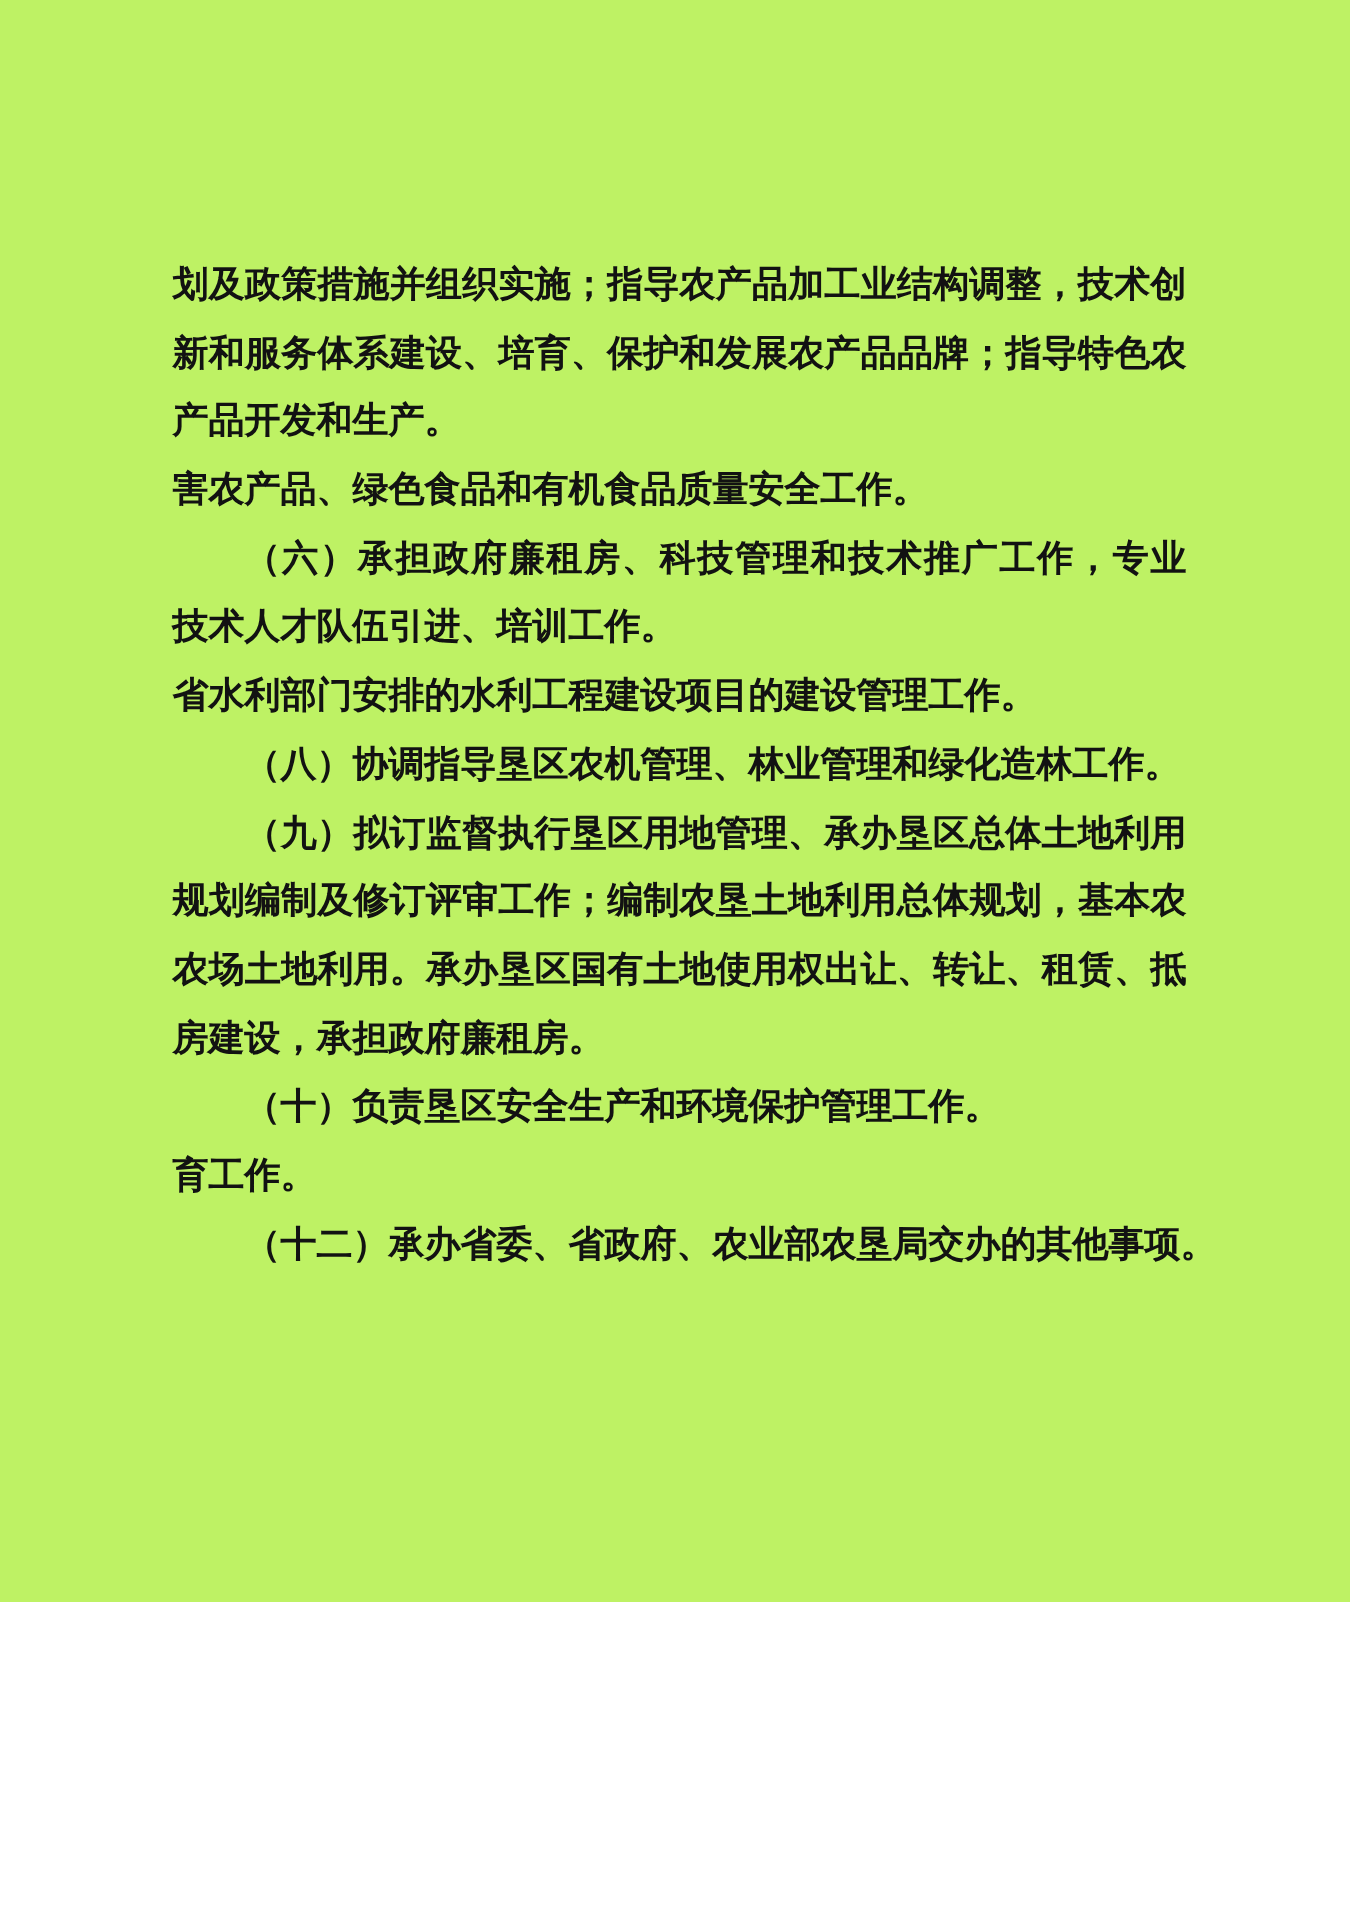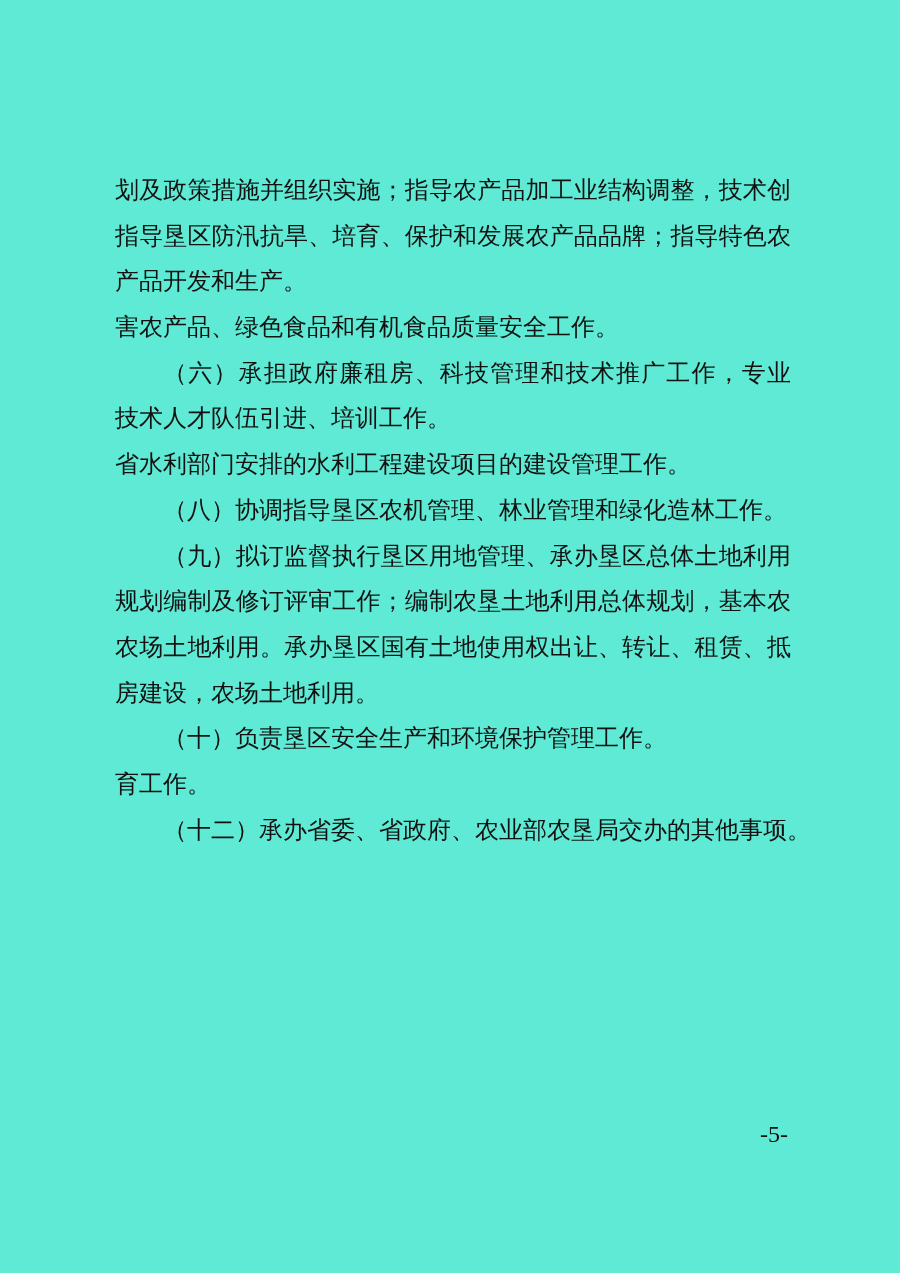--- a/index.html
+++ b/index.html
@@ -3,25 +3,26 @@
 <meta charset="utf-8">
 <style>
   html, body {
     margin: 0;
     padding: 0;
     background: #ffffff;
   }
   .page {
     position: relative;
     width: 900px;
-    height: 1273px;
-    background: #5eead4;
+    height: 1068px;
+    background: #bef264;
     overflow: hidden;
     font-family: "Liberation Serif", "DejaVu Serif", serif;
     color: #121212;
+    font-weight: bold;
   }
   .content {
     position: absolute;
     left: 115px;
     top: 168px;
     width: 676px;
   }
   .line {
     display: block;
     width: 100%;
@@ -50,29 +51,29 @@
     font-family: "Liberation Serif", "DejaVu Serif", serif;
     color: #121212;
   }
 </style>
 </head>
 <body>
 
 <div class="page">
   <div class="content">
     <div class="line">划及政策措施并组织实施；指导农产品加工业结构调整，技术创</div>
-    <div class="line">指导垦区防汛抗旱、培育、保护和发展农产品品牌；指导特色农</div>
+    <div class="line">新和服务体系建设、培育、保护和发展农产品品牌；指导特色农</div>
     <div class="line end">产品开发和生产。</div>
     <div class="line end">害农产品、绿色食品和有机食品质量安全工作。</div>
     <div class="line indent">（六）承担政府廉租房、科技管理和技术推广工作，专业</div>
     <div class="line end">技术人才队伍引进、培训工作。</div>
     <div class="line end">省水利部门安排的水利工程建设项目的建设管理工作。</div>
     <div class="line end indent">（八）协调指导垦区农机管理、林业管理和绿化造林工作。</div>
     <div class="line indent">（九）拟订监督执行垦区用地管理、承办垦区总体土地利用</div>
     <div class="line">规划编制及修订评审工作；编制农垦土地利用总体规划，基本农</div>
     <div class="line">农场土地利用。承办垦区国有土地使用权出让、转让、租赁、抵</div>
-    <div class="line end">房建设，农场土地利用。</div>
+    <div class="line end">房建设，承担政府廉租房。</div>
     <div class="line end indent">（十）负责垦区安全生产和环境保护管理工作。</div>
     <div class="line end">育工作。</div>
     <div class="line end indent">（十二）承办省委、省政府、农业部农垦局交办的其他事项。</div>
   </div>
   <div class="page-number">-5-</div>
 </div>
 
 </body></html>

